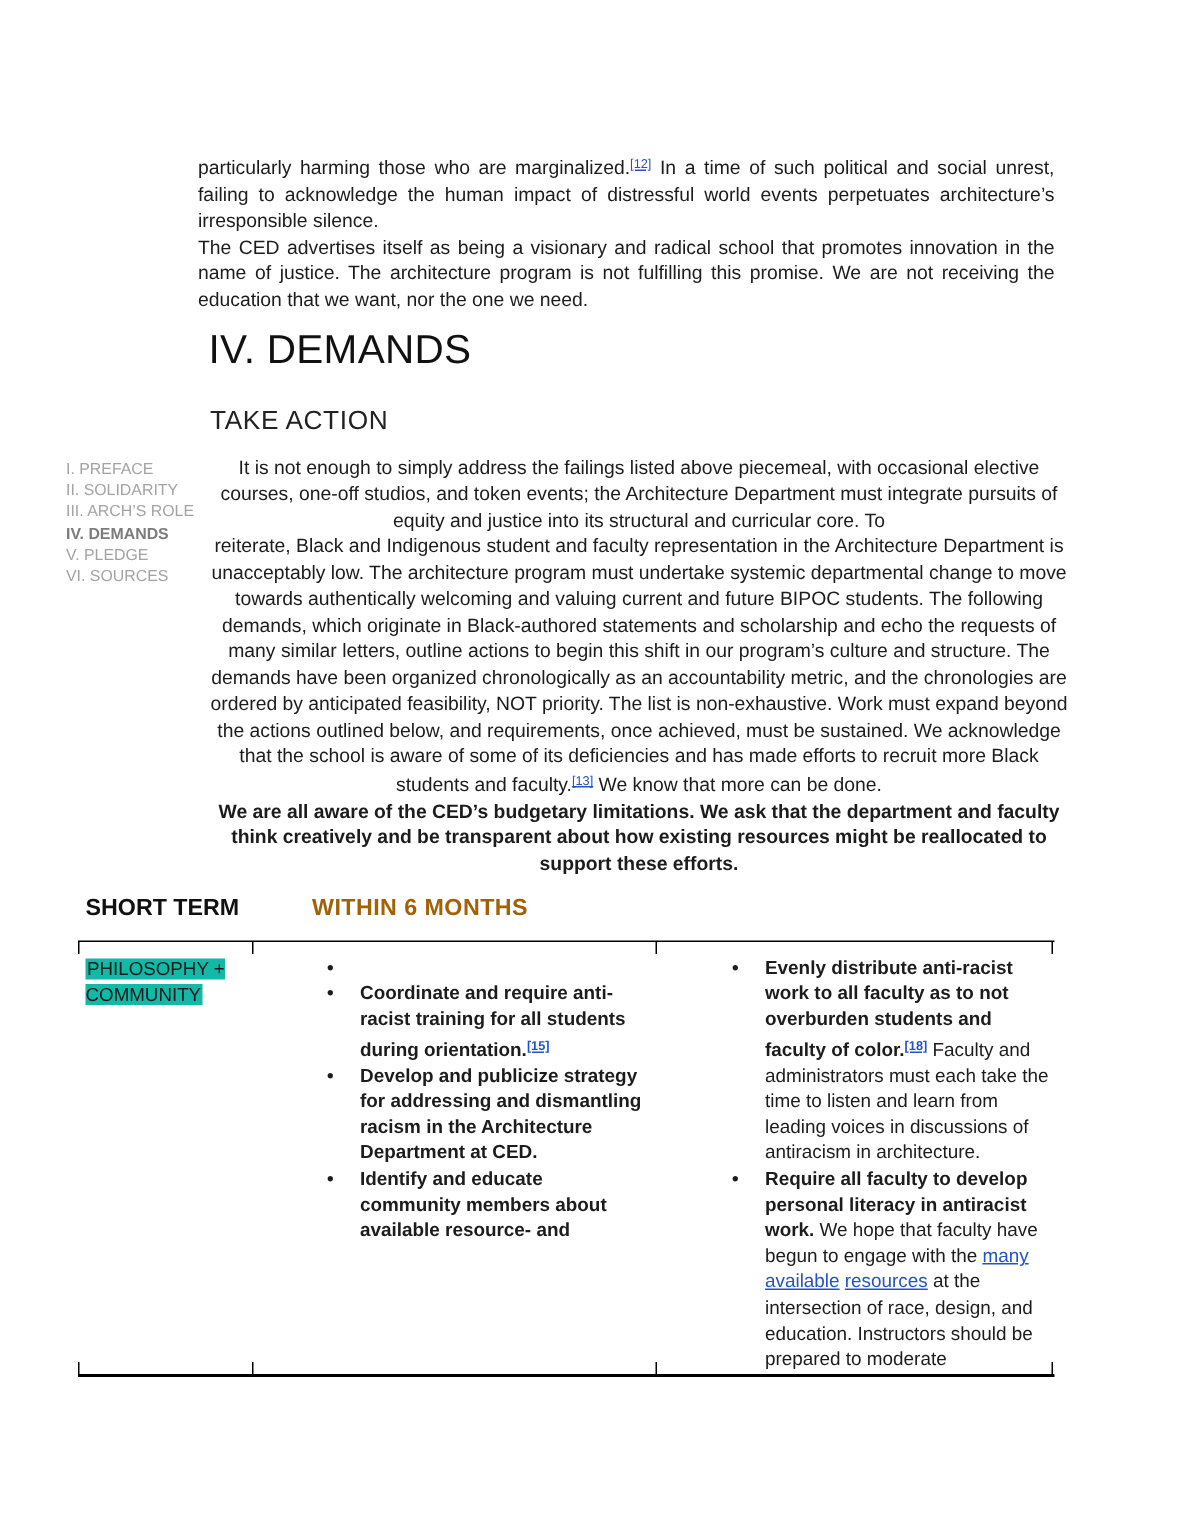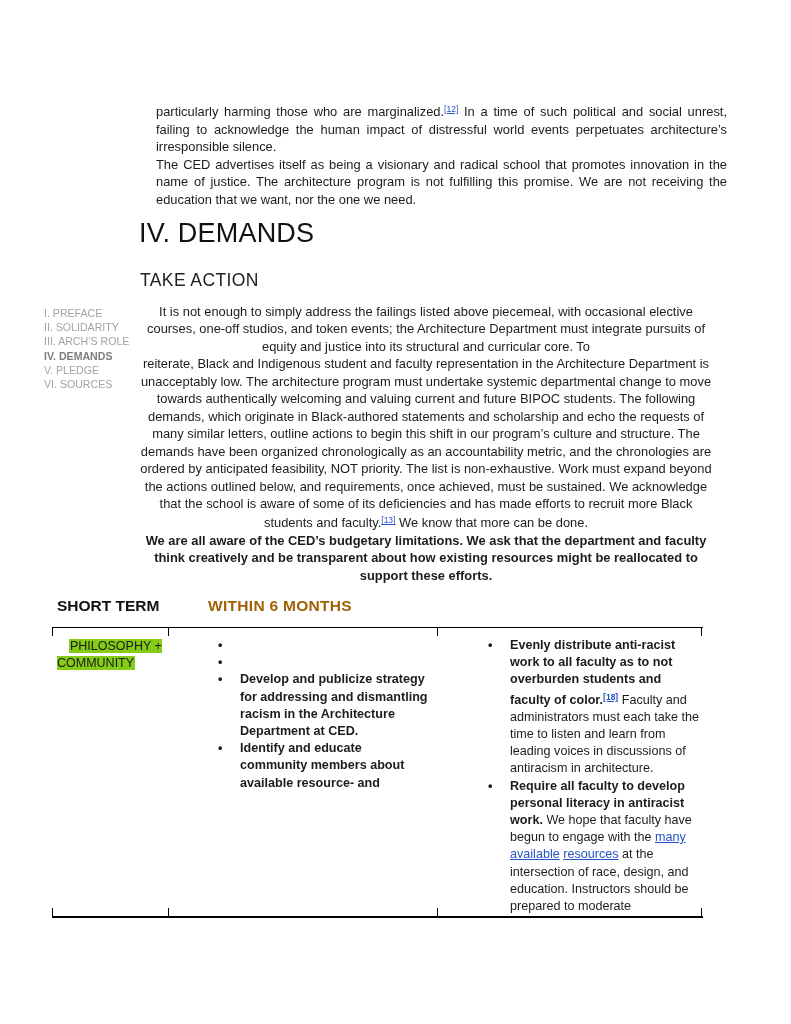--- a/index.html
+++ b/index.html
@@ -1,21 +1,21 @@
 <!DOCTYPE html>
 <html><head>
 <meta charset="utf-8">
 <style>
   * { margin:0; padding:0; box-sizing:border-box; }
   html,body { width:791px; height:1024px; background:#ffffff; overflow:hidden;
     font-family:"Liberation Sans","DejaVu Sans",sans-serif; color:#1c1c1c; }
   .page { position:relative; width:791px; height:1024px; background:#fff; }
 
   
-  .intro { position:absolute; left:156px; top:101px; width:571px;
+  .intro { position:absolute; left:132px; top:101px; width:571px;
     font-size:12.9px; line-height:17.6px; text-align:justify; }
   .intro p { margin:0; }
 
   
   .h1 { position:absolute; left:139px; top:218px; font-size:27px; font-weight:400;
     letter-spacing:0.2px; color:#111; }
   .h2 { position:absolute; left:140px; top:270px; font-size:17.5px; font-weight:400;
     letter-spacing:0.4px; color:#222; }
 
   
@@ -41,21 +41,21 @@
     color:#a16207; letter-spacing:0.3px; }
 
   
   .demands-table { position:absolute; left:52px; top:627px; width:651px; height:291px;
     border-top:1.6px solid #000; border-bottom:2px solid #000; overflow:hidden; }
   .tick { position:absolute; width:1.4px; height:8px; background:#000; }
   .cols { display:flex; width:100%; height:100%; }
   .col1 { width:116px; padding:10px 2px 0 5px; font-size:12.5px; line-height:17px; }
   .col2 { width:269px; padding:9px 6px 0 0; }
   .col3 { width:266px; padding:9px 2px 0 0; }
-  .hl { background:#84cc16; padding:0 1px;margin-left:12px; }
+  .hl { background:#14b8a6; padding:0 1px; }
 
   .bullet { display:flex; font-size:12.6px; line-height:17.2px; }
   .col2 .bullet { padding-left:50px; }
   .col3 .bullet { padding-left:51px; }
   .dot { width:22px; flex:0 0 22px; font-weight:700; }
   .btext { flex:1; }
   .bold { font-weight:700; }
 </style>
 </head>
 <body>
@@ -105,20 +105,21 @@
       <div class="col1">
         <span class="hl">PHILOSOPHY + COMMUNITY</span>
       </div>
 
       <div class="col2">
         <div class="bullet">
           <span class="dot">•</span>
         </div>
         <div class="bullet">
           <span class="dot">•</span>
+          <span class="btext"><span class="bold">Coordinate and require anti-racist training for all students during orientation.</span><span class="fn bold">[15]</span></span>
         </div>
         <div class="bullet">
           <span class="dot">•</span>
           <span class="btext"><span class="bold">Develop and publicize strategy for addressing and dismantling racism in the Architecture Department at CED.</span></span>
         </div>
         <div class="bullet">
           <span class="dot">•</span>
           <span class="btext"><span class="bold">Identify and educate community members about available resource- and</span></span>
         </div>
       </div>

